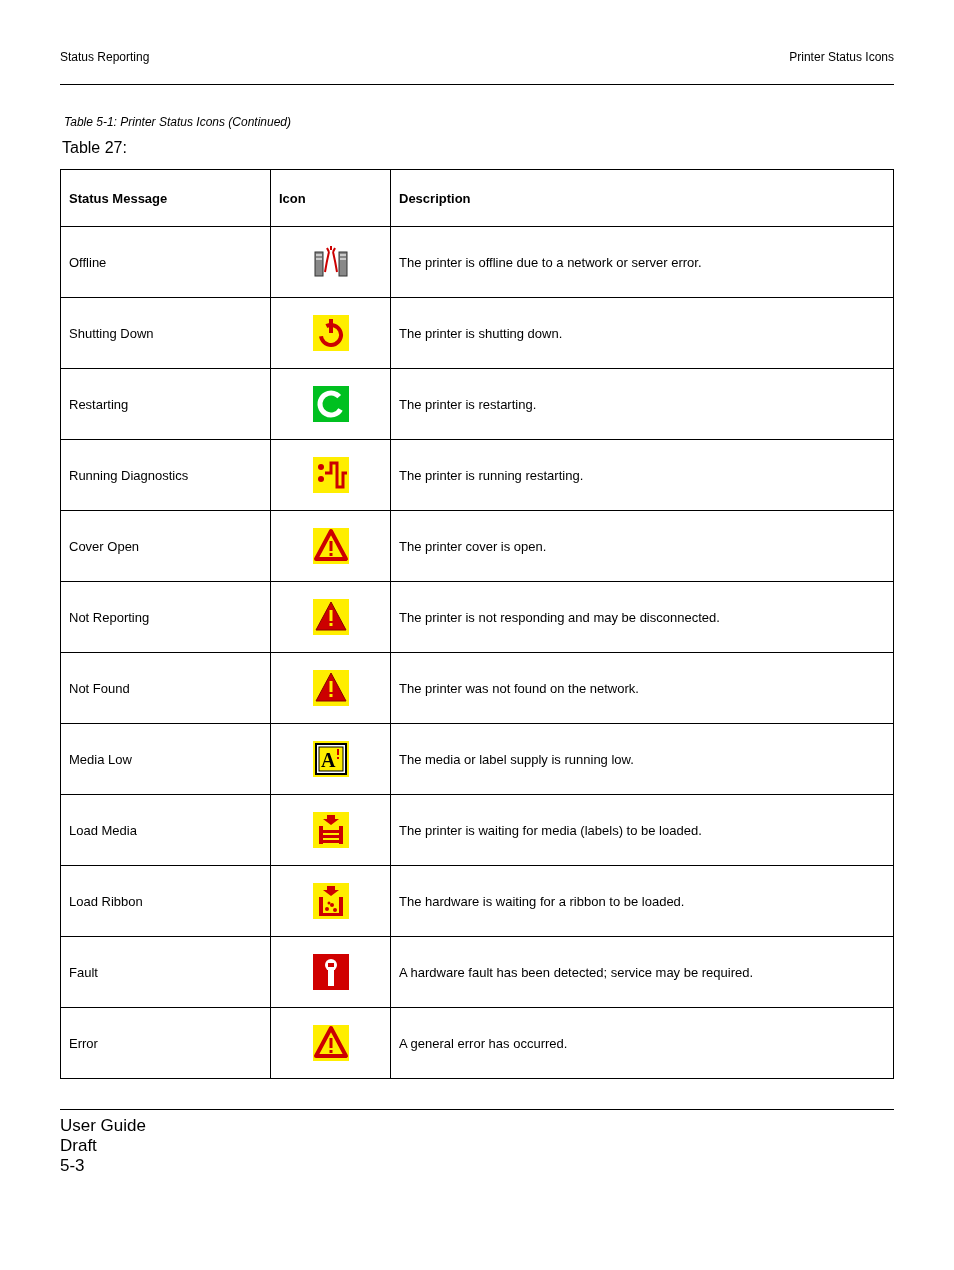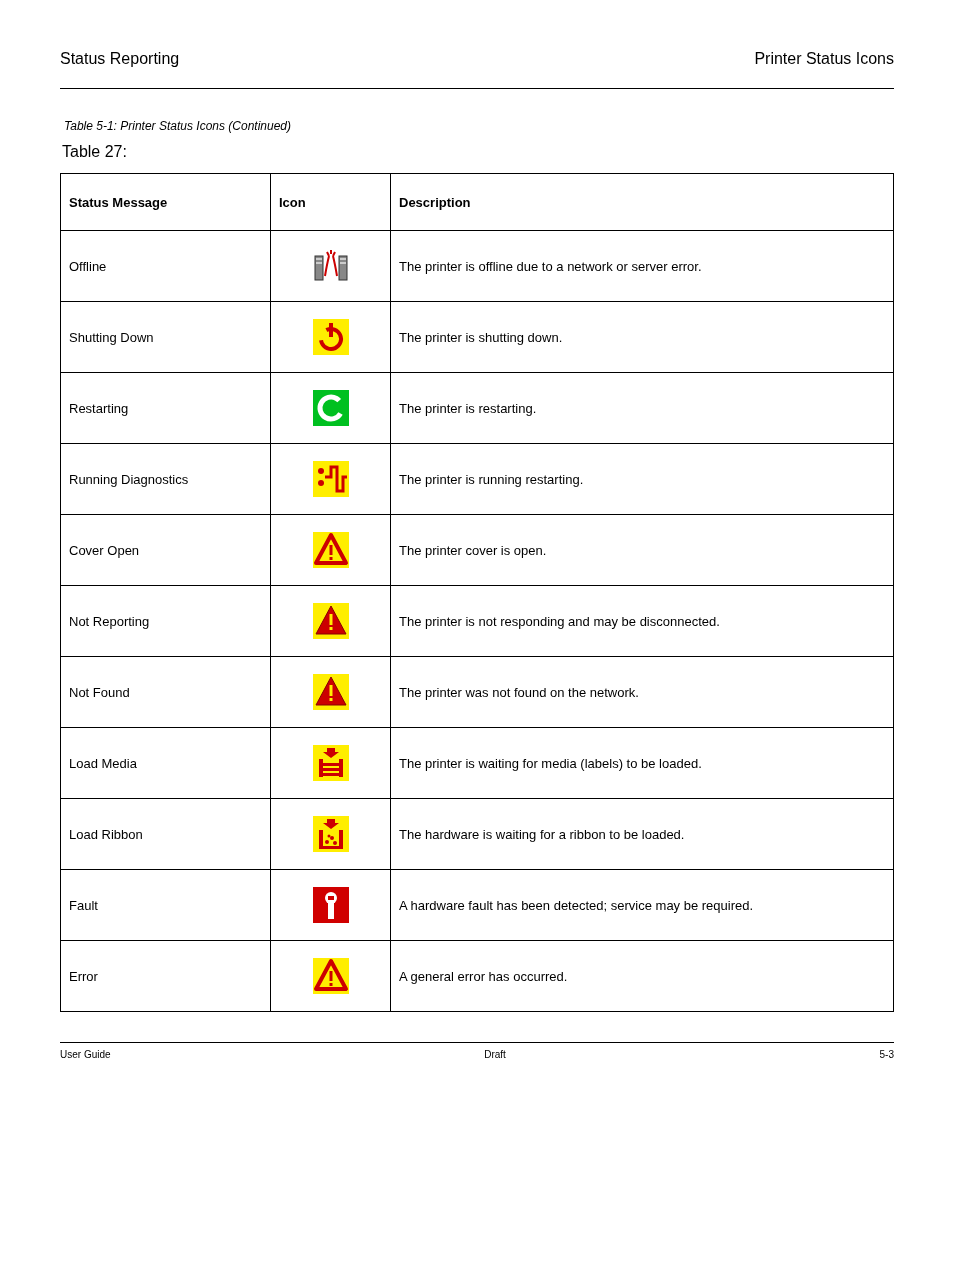--- a/index.html
+++ b/index.html
@@ -12,21 +12,21 @@
     font-size: 14px;
   }
   .header-line {
     border: none;
     border-top: 1px solid #000;
     margin: 20px 0 30px 0;
   }
   .page-header {
     display: flex;
     justify-content: space-between;
-    font-size: 16px;
+    font-size: 12px;
     margin-bottom: 2px;
     gap: 8px;
   }
   .section-label {
     font-size: 12px;
     font-style: italic;
     margin-bottom: 10px;
     margin-left: 4px;
   }
   .subsection-label {
@@ -67,21 +67,22 @@
     margin-top: 30px;
   }
   .footer-line {
     border: none;
     border-top: 1px solid #000;
     margin-bottom: 6px;
   }
   .footer-row {
     display: flex;
     justify-content: space-between;
-    font-size: 10px;
+    font-size: 17px;
+    flex-direction: column;
   }
 </style>
 </head>
 <body>
 
 <div class="page-header">
   <span>Status Reporting</span>
   <span>Printer Status Icons</span>
 </div>
 <hr class="header-line">
@@ -191,20 +192,34 @@
         <svg class="ic" viewBox="0 0 36 36">
           <rect x="0" y="0" width="36" height="36" fill="#ffee00"></rect>
           <path d="M18 3 L33 31 L3 31 Z" fill="#c00" stroke="#800" stroke-width="1"></path>
           <rect x="16.5" y="11" width="3" height="11" fill="#ffee00"></rect>
           <rect x="16.5" y="24" width="3" height="3" fill="#ffee00"></rect>
         </svg>
       </td>
       <td>The printer was not found on the network.</td>
     </tr>
 
+    <tr>
+      <td>Media Low</td>
+      <td class="icon-cell">
+        <svg class="ic" viewBox="0 0 36 36">
+          <rect x="0" y="0" width="36" height="36" fill="#ffee00"></rect>
+          <rect x="3" y="3" width="30" height="30" fill="#fff" stroke="#000" stroke-width="2"></rect>
+          <rect x="6" y="6" width="24" height="24" fill="#ffee00" stroke="#000" stroke-width="1"></rect>
+          <text x="8" y="26" font-family="Georgia,serif" font-weight="bold" font-size="20" fill="#000">A</text>
+          <rect x="24" y="8" width="2" height="6" fill="#c00"></rect>
+            <rect x="24" y="16" width="2" height="2" fill="#c00"></rect>
+        </svg>
+      </td>
+      <td>The media or label supply is running low.</td>
+    </tr>
 
 
     <tr>
       <td>Load Media</td>
       <td class="icon-cell">
         <svg class="ic" viewBox="0 0 36 36">
           <rect x="0" y="0" width="36" height="36" fill="#ffee00"></rect>
           <path d="M14 3 L22 3 L22 7 L26 7 L18 13 L10 7 L14 7 Z" fill="#c00"></path>
           <rect x="6" y="14" width="4" height="18" fill="#c00"></rect>
           <rect x="26" y="14" width="4" height="18" fill="#c00"></rect>

